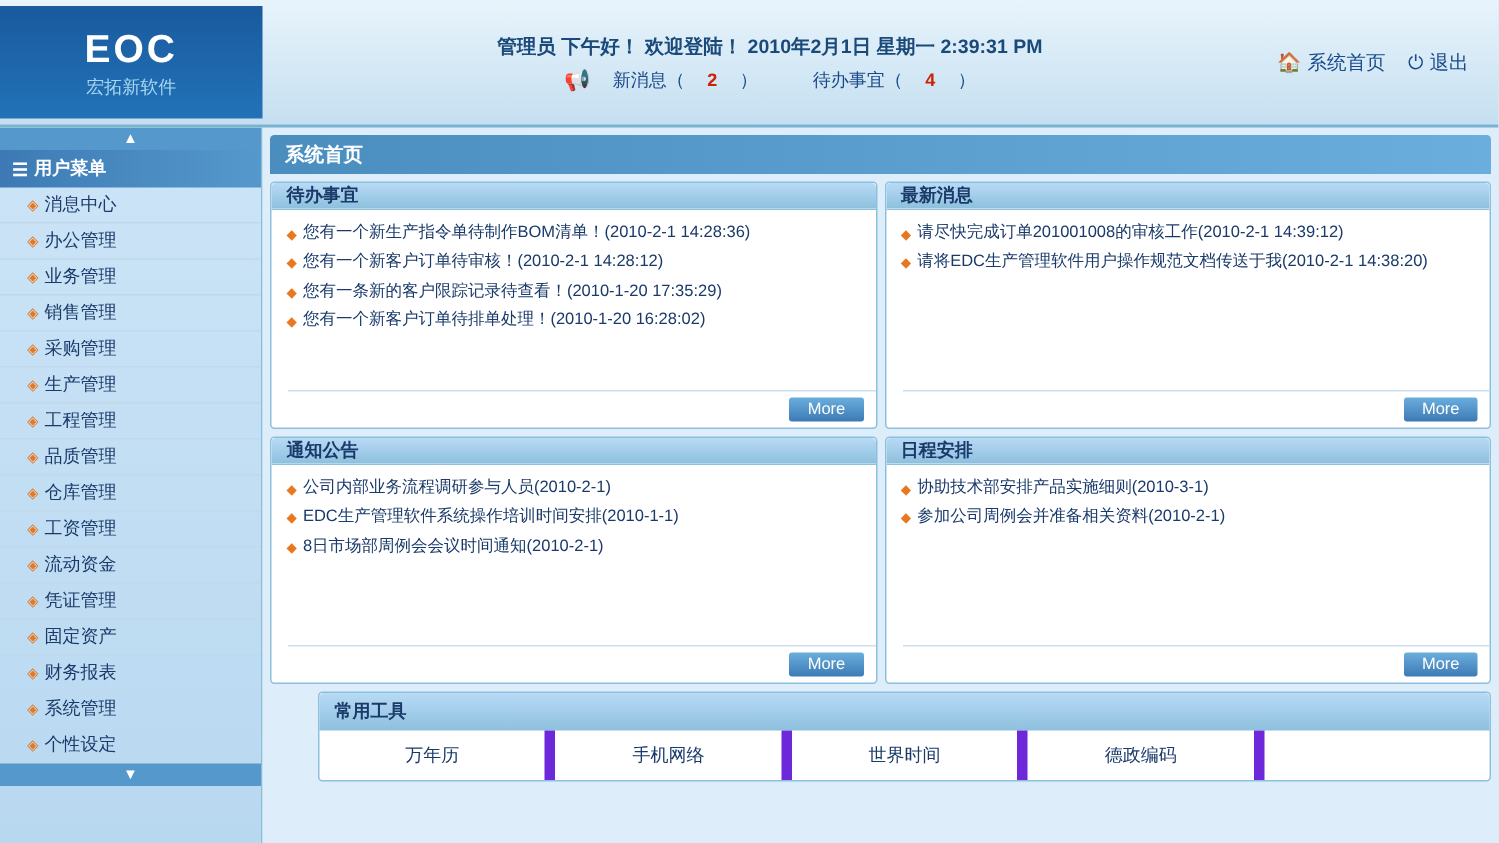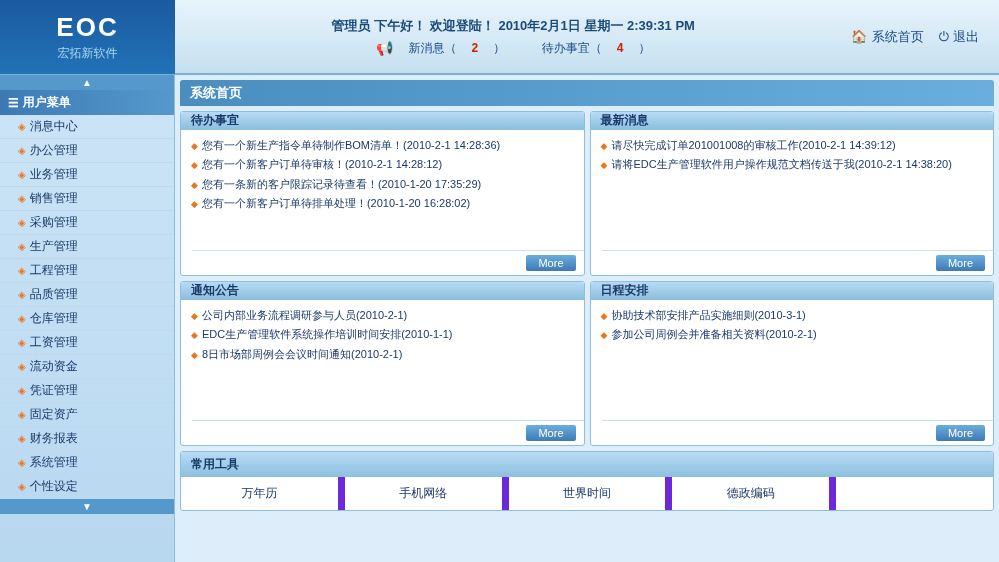--- a/index.html
+++ b/index.html
@@ -1,21 +1,21 @@
 <!DOCTYPE html>
 <html><head>
   <meta charset="utf-8">
   <style>
     * { margin: 0; padding: 0; box-sizing: border-box; }
     body { width: 999px; height: 562px; font-family: 'SimSun', '宋体', sans-serif; font-size: 12px; background: #d0e8f5; overflow: hidden; }
 
     
     #header {
       background: linear-gradient(to bottom, #e8f4fc, #c5dff0);
-      height: 75px;
+      height: 85px;
       display: flex;
       align-items: center;
       border-bottom: 2px solid #7ab3d0;
       position: relative;
     }
     #logo-area {
       width: 175px;
       height: 75px;
       background: linear-gradient(to bottom, #1a5a9e, #2272b8);
       display: flex;
@@ -179,20 +179,21 @@
       cursor: pointer;
       border-radius: 2px;
     }
 
     
     #tools-section {
       margin-top: 5px;
       background: white;
       border: 1px solid #8dc0de;
       border-radius: 3px;
+      margin-left: 32px;
     }
     .tools-header {
       background: linear-gradient(to bottom, #b8daf5, #8dc0de);
       padding: 4px 10px;
       font-weight: bold;
       font-size: 12px;
       color: #1a3a6a;
       border-radius: 3px 3px 0 0;
     }
     .tools-body {

